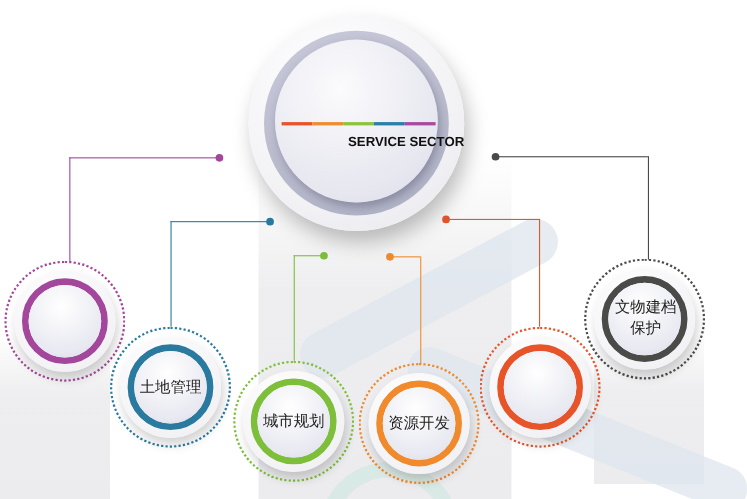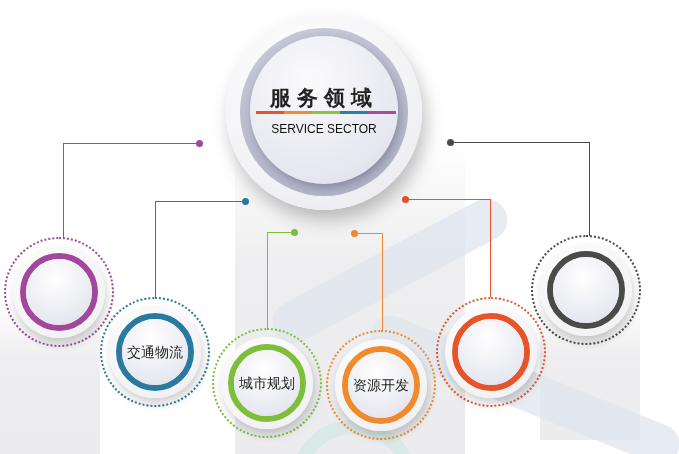--- a/index.html
+++ b/index.html
@@ -12,22 +12,22 @@
           box-shadow: 4px 10px 18px rgba(0,0,0,0.25); }
   .main-ring { position: absolute; left: 14px; top: 14px; width: 168px; height: 168px; border-radius: 50%;
           background: linear-gradient(160deg, #c8c9d9 0%, #aeb0c4 100%); }
   .main-inner { position: absolute; left: 24px; top: 22px; width: 148px; height: 148px; border-radius: 50%;
           background: radial-gradient(circle at 40% 30%, #fbfbfd 0%, #e6e7ef 70%, #d8d9e5 100%);
           box-shadow: 2px 4px 8px rgba(60,60,90,0.35); }
   .main-title { position: absolute; left: 0; top: 70px; width: 100%; text-align: center; font-family: "DejaVu Serif", serif;
           font-size: 21px; letter-spacing: 6px; color: #222; font-weight: bold; }
   .main-bar { position: absolute; left: 256px; top: 111px; width: 140px; height: 3px; display: flex; }
   .main-bar span { flex: 1; height: 3px; }
-  .main-sub { position: absolute; left: 0; top: 108px; width: 100%; text-align: center; font-family: "Liberation Sans", sans-serif;
-          font-size: 12px; font-weight: normal; color: #111; }
+  .main-sub { position: absolute; left: 0; top: 108px; width: 100%; text-align: right; font-family: "Liberation Sans", sans-serif;
+          font-size: 12px; font-weight: bold; color: #111; }
   .node { position: absolute; width: 110px; height: 110px; }
   .node .dots { position: absolute; left: 0; top: 0; width: 106px; height: 106px; border-radius: 50%; border: 2px dotted; }
   .node .plate { position: absolute; left: 9px; top: 9px; width: 92px; height: 92px; border-radius: 50%;
           background: radial-gradient(circle at 40% 30%, #ffffff, #eeeef2); box-shadow: 2px 6px 10px rgba(0,0,0,0.18); }
   .node .ring { position: absolute; left: 16px; top: 16px; width: 66px; height: 66px; border-radius: 50%; border: 6px solid; }
   .node .face { position: absolute; left: 22px; top: 22px; width: 66px; height: 66px; border-radius: 50%;
           background: radial-gradient(circle at 45% 30%, #ffffff 0%, #e8e9f1 70%, #d6d7e3 100%); }
   .node .label { position: absolute; left: 14px; top: 0; width: 82px; height: 110px; display: flex; align-items: center; justify-content: center;
           text-align: center; font-size: 14px; color: #222; line-height: 19px; }
   .line { position: absolute; }
@@ -63,21 +63,20 @@
 <div class="line" style="left:490px;top:199px;width:1px;height:98px;background:#e8542a;"></div>
 <div class="dot" style="left:402px;top:196px;background:#e8542a;"></div>
 
 <div class="line" style="left:451px;top:142px;width:138px;height:1px;background:#4a4a48;"></div>
 <div class="line" style="left:589px;top:142px;width:1px;height:94px;background:#4a4a48;"></div>
 <div class="dot" style="left:447px;top:139px;background:#4a4a48;"></div>
 
 <div class="main">
   <div class="main-ring"></div>
   <div class="main-inner"></div>
-  <div class="main-title">服务领域</div>
   <div class="main-sub">SERVICE SECTOR</div>
 </div>
 <div class="main-bar">
   <span style="background:#e8542a"></span>
   <span style="background:#f08c2e"></span>
   <span style="background:#8cc43c"></span>
   <span style="background:#2a7ea8"></span>
   <span style="background:#a84aa0"></span>
 </div>
 
@@ -86,21 +85,21 @@
   <div class="plate"></div>
   <div class="ring" style="border-color:#a3479c;"></div>
   <div class="face"></div>
 </div>
 
 <div class="node" style="left:100px;top:297px;">
   <div class="dots" style="border-color:#2a7aa0;"></div>
   <div class="plate"></div>
   <div class="ring" style="border-color:#2a7aa0;"></div>
   <div class="face"></div>
-  <div class="label">交通物流</div>
+  <div class="label">土地管理</div>
 </div>
 
 <div class="node" style="left:212px;top:328px;">
   <div class="dots" style="border-color:#7dbf3a;"></div>
   <div class="plate"></div>
   <div class="ring" style="border-color:#7dbf3a;"></div>
   <div class="face"></div>
   <div class="label">城市规划</div>
 </div>
 
@@ -117,13 +116,14 @@
   <div class="plate"></div>
   <div class="ring" style="border-color:#e8542a;"></div>
   <div class="face"></div>
 </div>
 
 <div class="node" style="left:531px;top:235px;">
   <div class="dots" style="border-color:#4a4a48;"></div>
   <div class="plate"></div>
   <div class="ring" style="border-color:#4a4a48;"></div>
   <div class="face"></div>
+  <div class="label" style="left:26px;width:60px;">文物建档保护</div>
 </div>
 
 </body></html>

